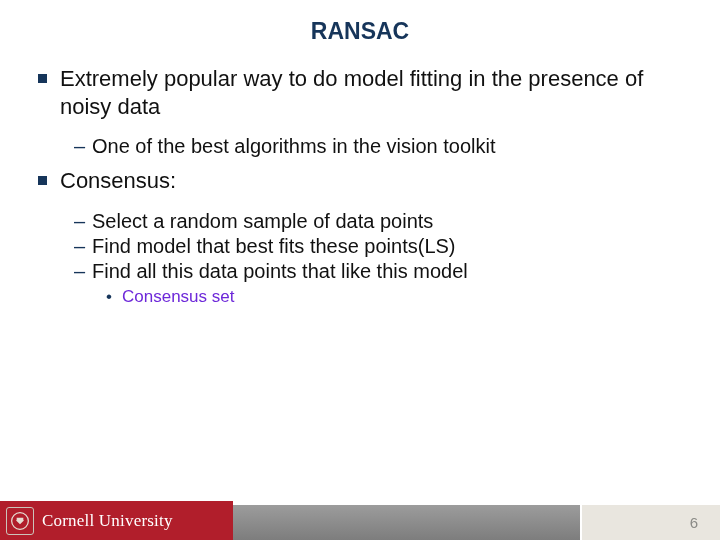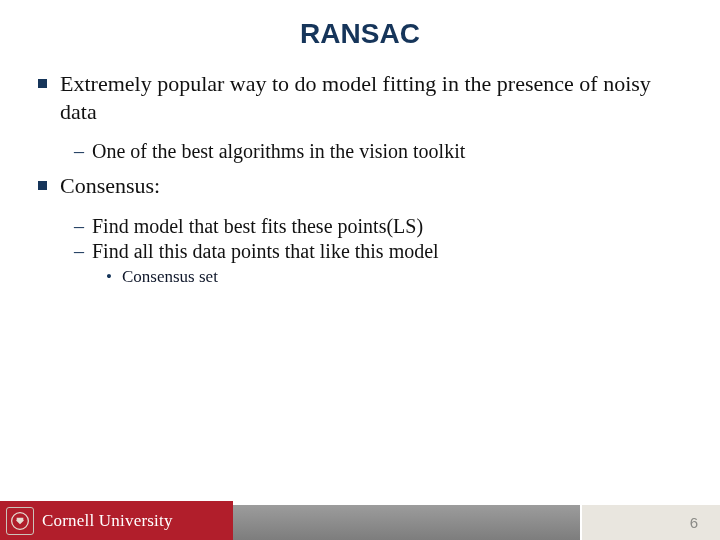--- a/index.html
+++ b/index.html
@@ -11,28 +11,27 @@
   }
   .slide {
     width: 720px;
     height: 540px;
     position: relative;
     padding: 18px 28px 0 28px;
   }
   .title {
     text-align: center;
     font-weight: bold;
-    font-size: 28px;
+    font-size: 23px;
     color: #16355a;
     margin-bottom: 20px;
   }
   ul.top {
     list-style: none;
     padding-left: 10px;
-    font-family: Liberation Serif, serif;
   }
   ul.top > li {
     position: relative;
     padding-left: 22px;
     font-size: 22px;
     color: #111;
     line-height: 1.25;
     margin-bottom: 2px;
   }
   ul.top > li::before {
@@ -67,21 +66,21 @@
   ul.sub2 {
     list-style: none;
     padding-left: 14px;
     margin-top: 2px;
     margin-bottom: 6px;
   }
   ul.sub2 > li {
     position: relative;
     padding-left: 16px;
     font-size: 17px;
-    color: #0f172a;
+    color: #6d28d9;
     line-height: 1.3;
   }
   ul.sub2 > li::before {
     content: "•";
     position: absolute;
     left: 0;
     top: 0;
     color: #16355a;
   }
   .footer {
@@ -146,20 +145,21 @@
   <ul class="top">
     <li>
       <span>Extremely popular way to do model fitting in the presence of noisy data</span>
       <ul class="sub1">
         <li><span>One of the best algorithms in the vision toolkit</span></li>
       </ul>
     </li>
     <li>
       <span>Consensus:</span>
       <ul class="sub1">
+        <li><span>Select a random sample of data points</span></li>
         <li><span>Find model that best fits these points(LS)</span></li>
         <li>
           <span>Find all this data points that like this model</span>
           <ul class="sub2">
             <li><span>Consensus set</span></li>
           </ul>
         </li>
       </ul>
     </li>
   </ul>

